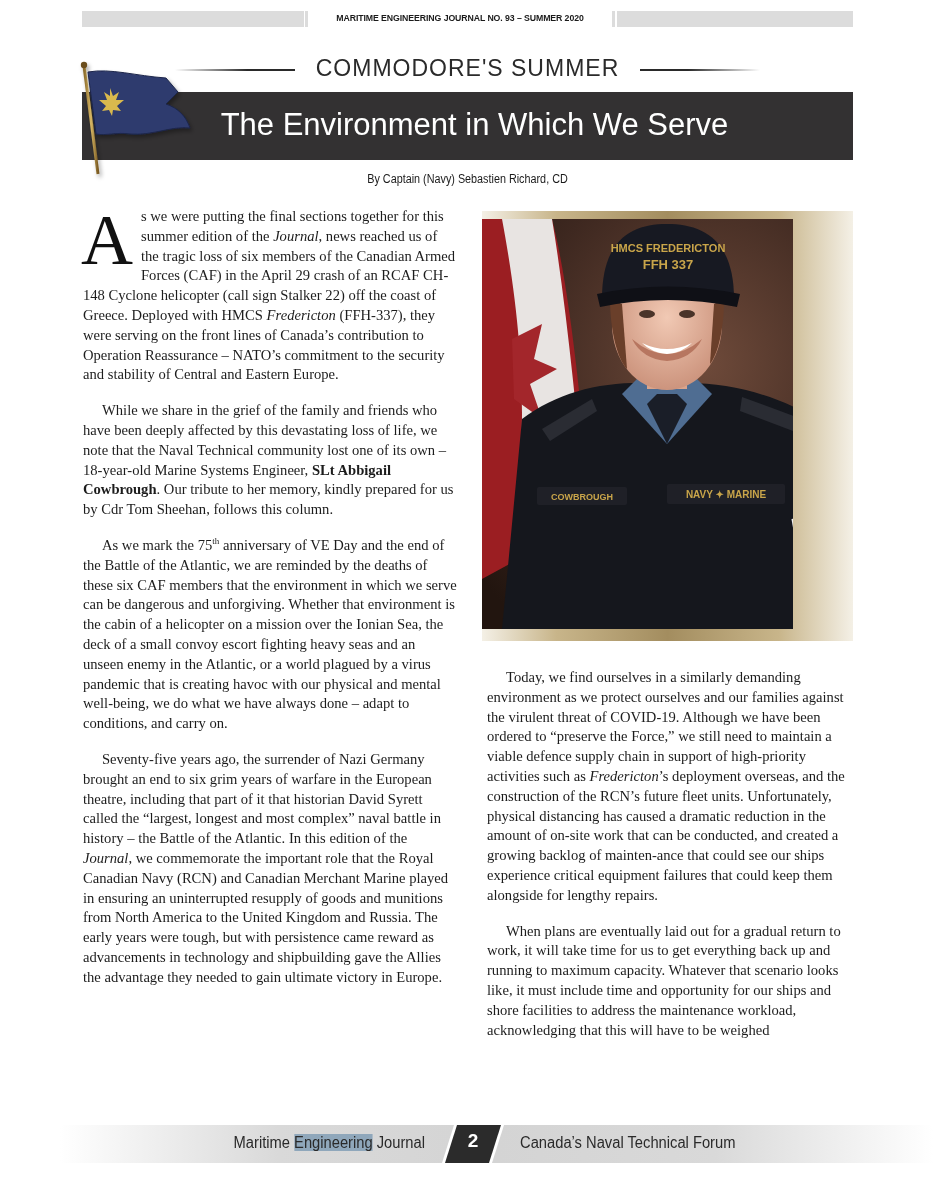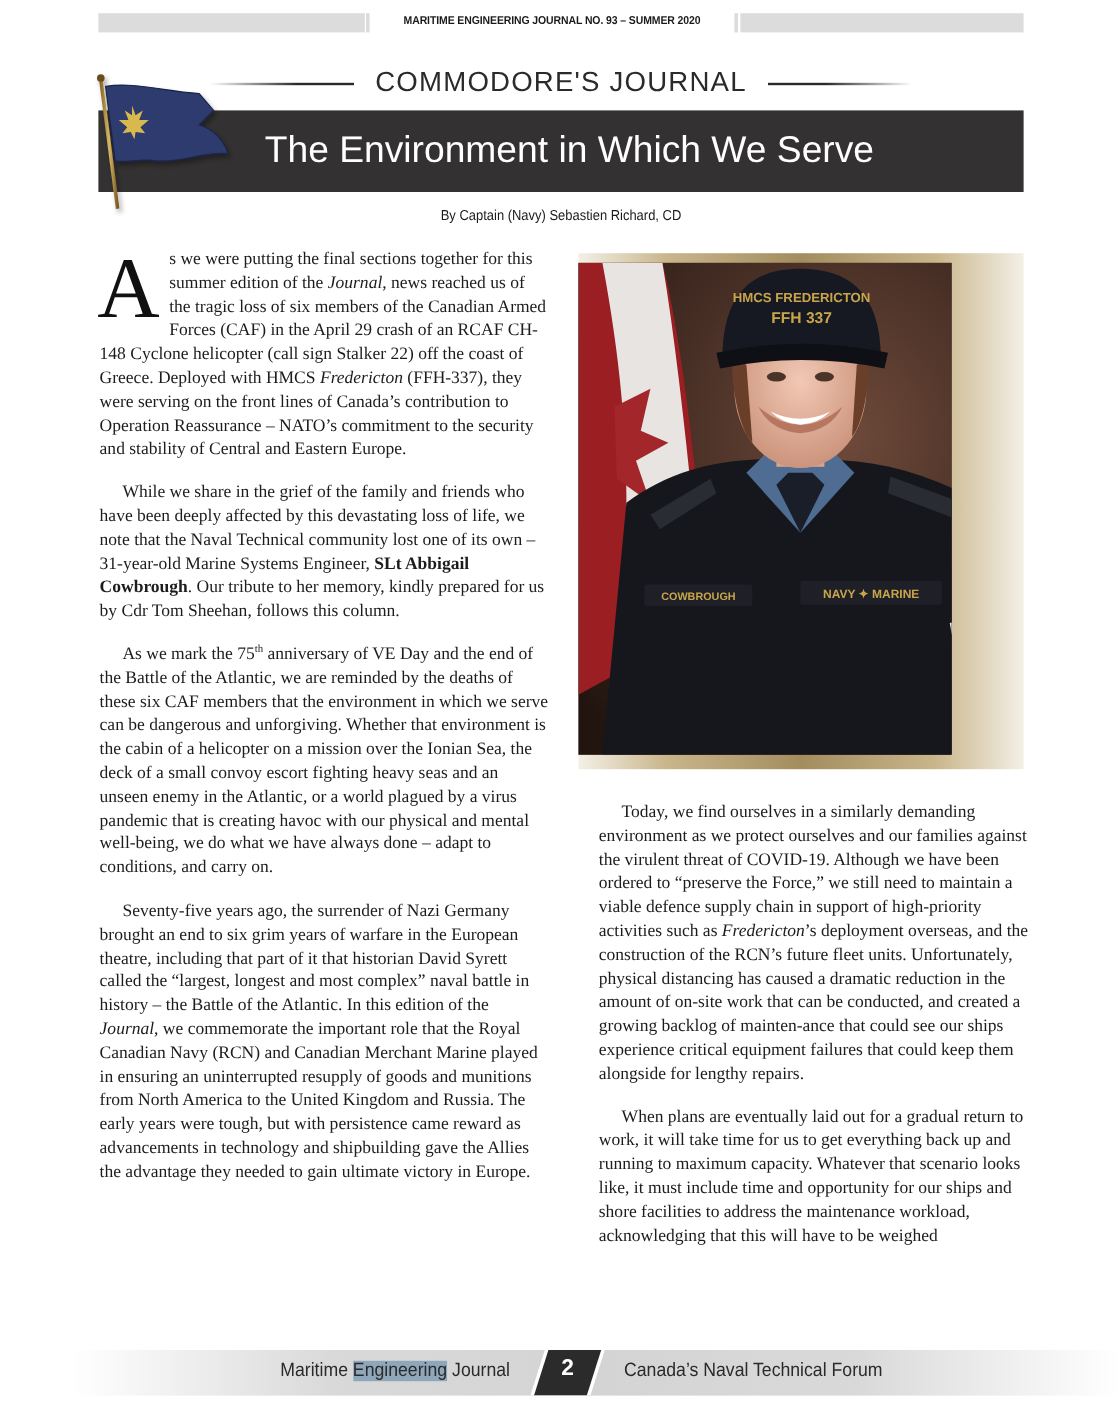--- a/index.html
+++ b/index.html
@@ -27,21 +27,21 @@
 
   .pennant { position:absolute; left:66px; top:56px; width:130px; height:130px; }
 
   .byline { position:absolute; top:172px; left:82px; width:771px; text-align:center;
     font-family:"Liberation Sans", sans-serif; font-size:12px; color:#1a1a1a; transform:scaleX(0.9); }
 
   
   .col { position:absolute; font-size:14.6px; line-height:19.8px; text-align:left; }
   .col p { margin:0 0 16px 0; text-indent:19px; }
   .col-left { left:83px; top:207px; width:375px; }
-  .col-right { left:499px; top:668px; width:372px; }
+  .col-right { left:487px; top:668px; width:372px; }
   .col p.first { text-indent:0; }
   .dropcap { float:left; font-size:72px; line-height:54px; margin:6px 8px 0 -2px; font-family:"Liberation Serif", serif; color:#111; }
   sup { font-size:9px; line-height:0;text-align:center; }
 
   
   .photo-frame { position:absolute; left:482px; top:211px; width:371px; height:430px;
     background:linear-gradient(to right,#f4f0e6,#c8b58a 20%,#a38d5f 50%,#c8b58a 80%,#f4f0e6); }
   .photo { position:absolute; left:482px; top:219px; width:311px; height:410px; overflow:hidden; background:#3b2620; }
 
   
@@ -59,21 +59,21 @@
 </head>
 <body>
 
 <div class="top-bar left"></div>
 <div class="top-bar left-tick"></div>
 <div class="running-head">MARITIME ENGINEERING JOURNAL NO. 93 – SUMMER 2020</div>
 <div class="top-bar right-tick"></div>
 <div class="top-bar right"></div>
 
 <div class="section-line left"></div>
-<div class="section-label">COMMODORE'S JOURNAL</div>
+<div class="section-label">COMMODORE'S SUMMER</div>
 <div class="section-line right"></div>
 
 <div class="title-band"></div>
 <div class="title-text">The Environment in Which We Serve</div>
 
 <svg class="pennant" viewBox="0 0 130 130">
   <defs>
     <linearGradient id="pole" x1="0" x2="1">
       <stop offset="0" stop-color="#8a6a2a"></stop>
         <stop offset="0.5" stop-color="#d8b865"></stop>
@@ -94,21 +94,21 @@
   </g>
 </svg>
 
 <div class="byline">By Captain (Navy) Sebastien Richard, CD</div>
 
 <div class="col col-left">
   <p class="first">
     <span class="dropcap">A</span><span>s we were putting the final sections together for this summer edition of the </span><em>Journal</em><span>, news reached us of the tragic loss of six members of the Canadian Armed Forces (CAF) in the April 29 crash of an RCAF CH-148 Cyclone helicopter (call sign Stalker 22) off the coast of Greece. Deployed with HMCS </span><em>Fredericton</em><span> (FFH-337), they were serving on the front lines of Canada’s contribution to Operation Reassurance – NATO’s commitment to the security and stability of Central and Eastern Europe.</span>
   </p>
   <p>
-    <span>While we share in the grief of the family and friends who have been deeply affected by this devastating loss of life, we note that the Naval Technical community lost one of its own – 31-year-old Marine Systems Engineer, </span><strong>SLt Abbigail Cowbrough</strong><span>. Our tribute to her memory, kindly prepared for us by Cdr Tom Sheehan, follows this column.</span>
+    <span>While we share in the grief of the family and friends who have been deeply affected by this devastating loss of life, we note that the Naval Technical community lost one of its own – 18-year-old Marine Systems Engineer, </span><strong>SLt Abbigail Cowbrough</strong><span>. Our tribute to her memory, kindly prepared for us by Cdr Tom Sheehan, follows this column.</span>
   </p>
   <p>
     <span>As we mark the 75</span><sup>th</sup><span> anniversary of VE Day and the end of the Battle of the Atlantic, we are reminded by the deaths of these six CAF members that the environment in which we serve can be dangerous and unforgiving. Whether that environment is the cabin of a helicopter on a mission over the Ionian Sea, the deck of a small convoy escort fighting heavy seas and an unseen enemy in the Atlantic, or a world plagued by a virus pandemic that is creating havoc with our physical and mental well-being, we do what we have always done – adapt to conditions, and carry on.</span>
   </p>
   <p>
     <span>Seventy-five years ago, the surrender of Nazi Germany brought an end to six grim years of warfare in the European theatre, including that part of it that historian David Syrett called the “largest, longest and most complex” naval battle in history – the Battle of the Atlantic. In this edition of the </span><em>Journal</em><span>, we commemorate the important role that the Royal Canadian Navy (RCN) and Canadian Merchant Marine played in ensuring an uninterrupted resupply of goods and munitions from North America to the United Kingdom and Russia. The early years were tough, but with persistence came reward as advancements in technology and shipbuilding gave the Allies the advantage they needed to gain ultimate victory in Europe.</span>
   </p>
 </div>
 
 <div class="photo-frame"></div>

